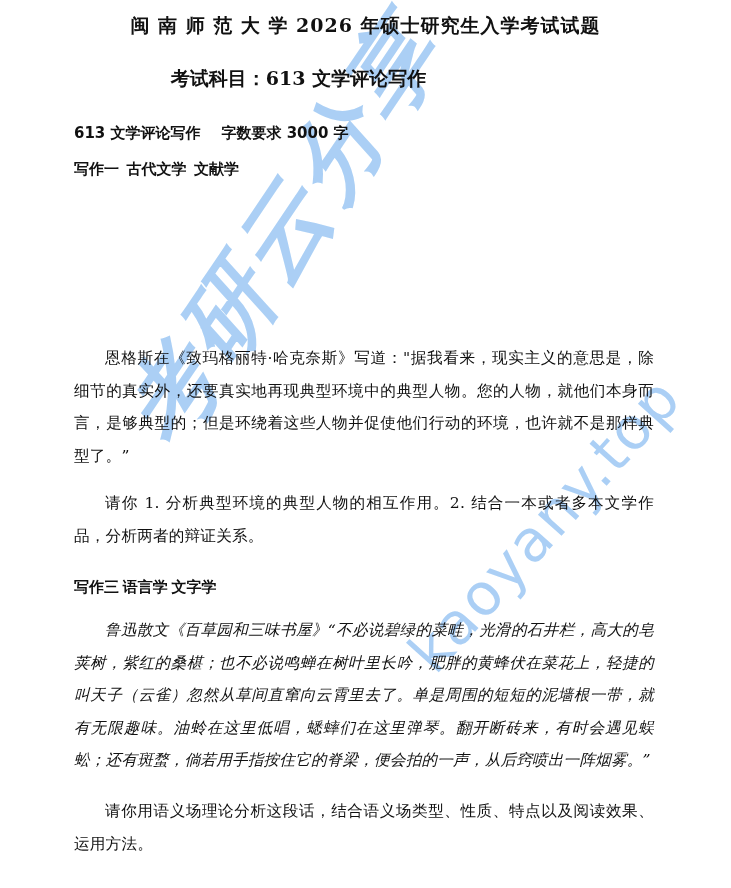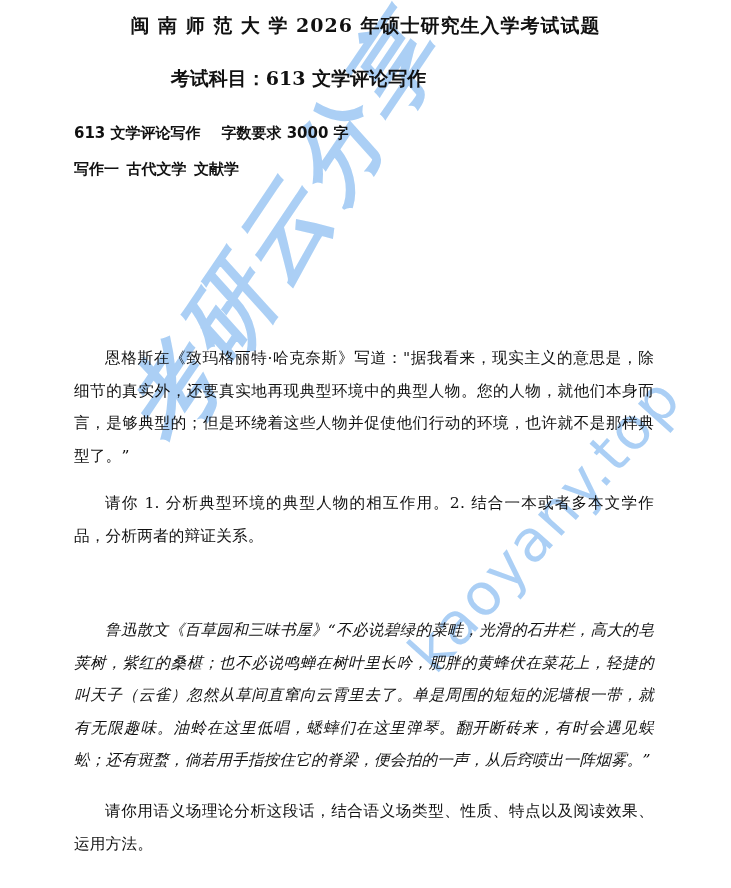--- a/index.html
+++ b/index.html
@@ -107,16 +107,17 @@
 
   <div class="title">闽 南 师 范 大 学  2026 年硕士研究生入学考试试题</div>
   <div class="subject">考试科目：613 文学评论写作</div>
   <div class="req">613 文学评论写作    字数要求 3000 字</div>
 
   <div class="sec-head" style="top:158px;">写作一  古代文学  文献学</div>
 
   <div class="para" style="top:342px;">恩格斯在《致玛格丽特·哈克奈斯》写道："据我看来，现实主义的意思是，除细节的真实外，还要真实地再现典型环境中的典型人物。您的人物，就他们本身而言，是够典型的；但是环绕着这些人物并促使他们行动的环境，也许就不是那样典型了。”</div>
   <div class="para" style="top:473px;margin-top:14px;">请你 1. 分析典型环境的典型人物的相互作用。2. 结合一本或者多本文学作品，分析两者的辩证关系。</div>
 
+  <div class="sec-head" style="top:576px;">写作三 语言学 文字学</div>
   <div class="para" style="top:614px;font-style:italic;">鲁迅散文《百草园和三味书屋》“不必说碧绿的菜畦，光滑的石井栏，高大的皂荚树，紫红的桑椹；也不必说鸣蝉在树叶里长吟，肥胖的黄蜂伏在菜花上，轻捷的叫天子（云雀）忽然从草间直窜向云霄里去了。单是周围的短短的泥墙根一带，就有无限趣味。油蛉在这里低唱，蟋蟀们在这里弹琴。翻开断砖来，有时会遇见蜈蚣；还有斑蝥，倘若用手指按住它的脊梁，便会拍的一声，从后窍喷出一阵烟雾。”</div>
   <div class="para" style="top:795px;">请你用语义场理论分析这段话，结合语义场类型、性质、特点以及阅读效果、运用方法。</div>
 
 </div>
 
 </body></html>

